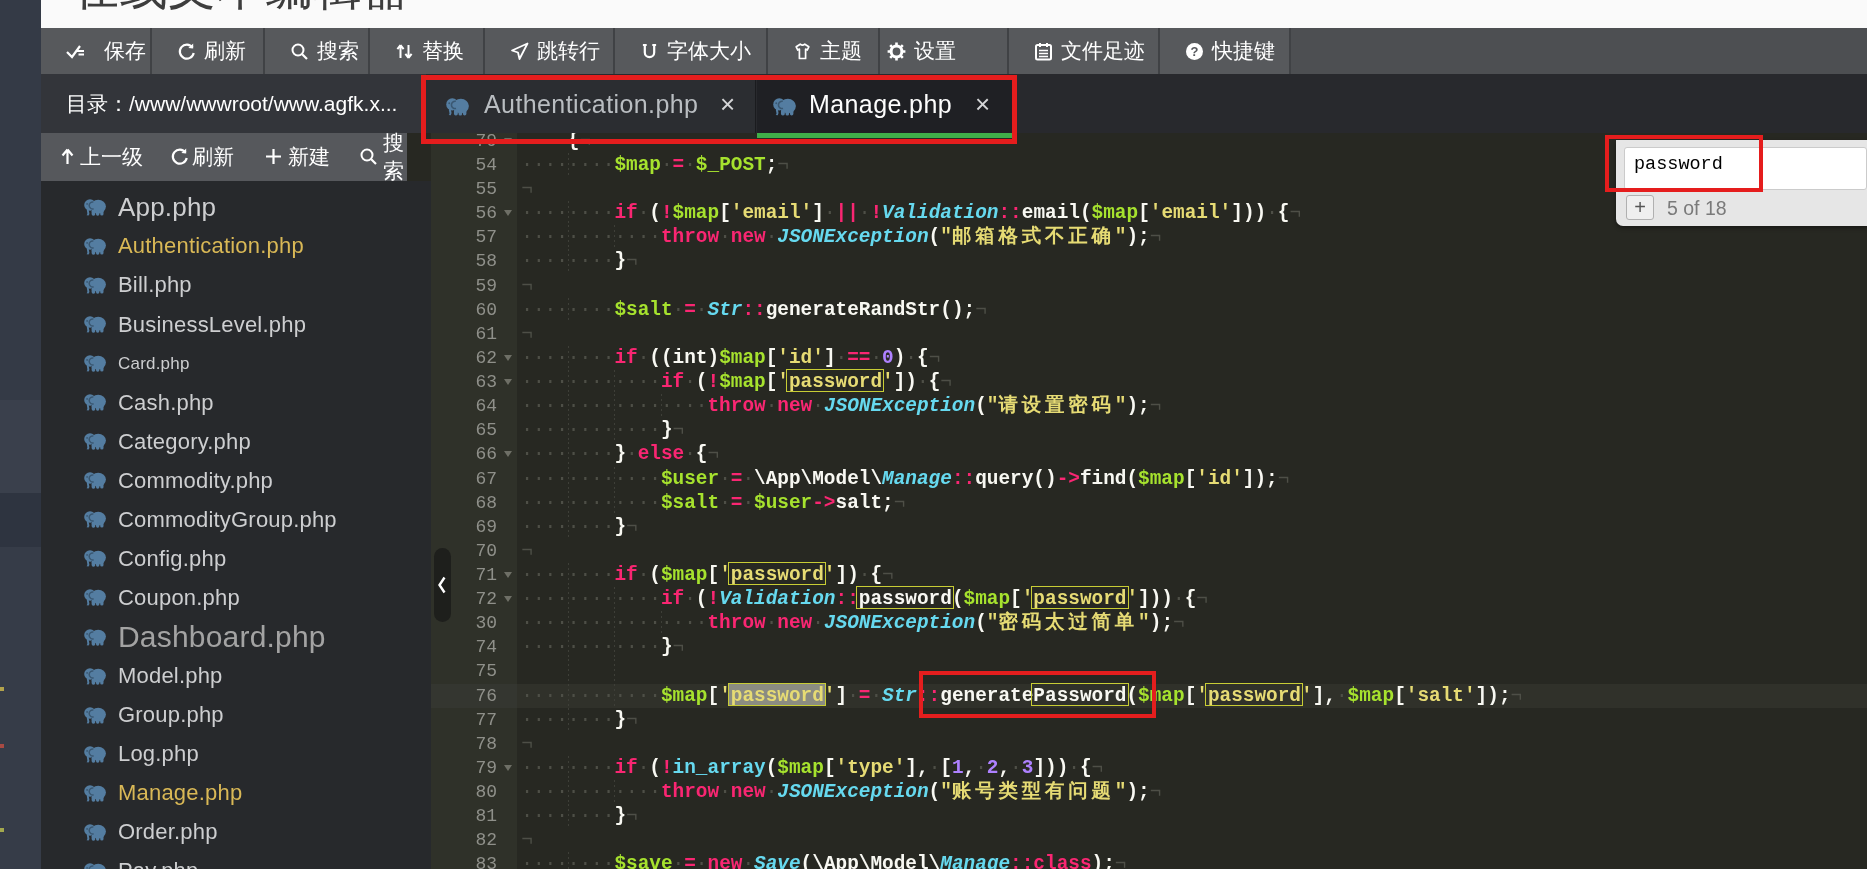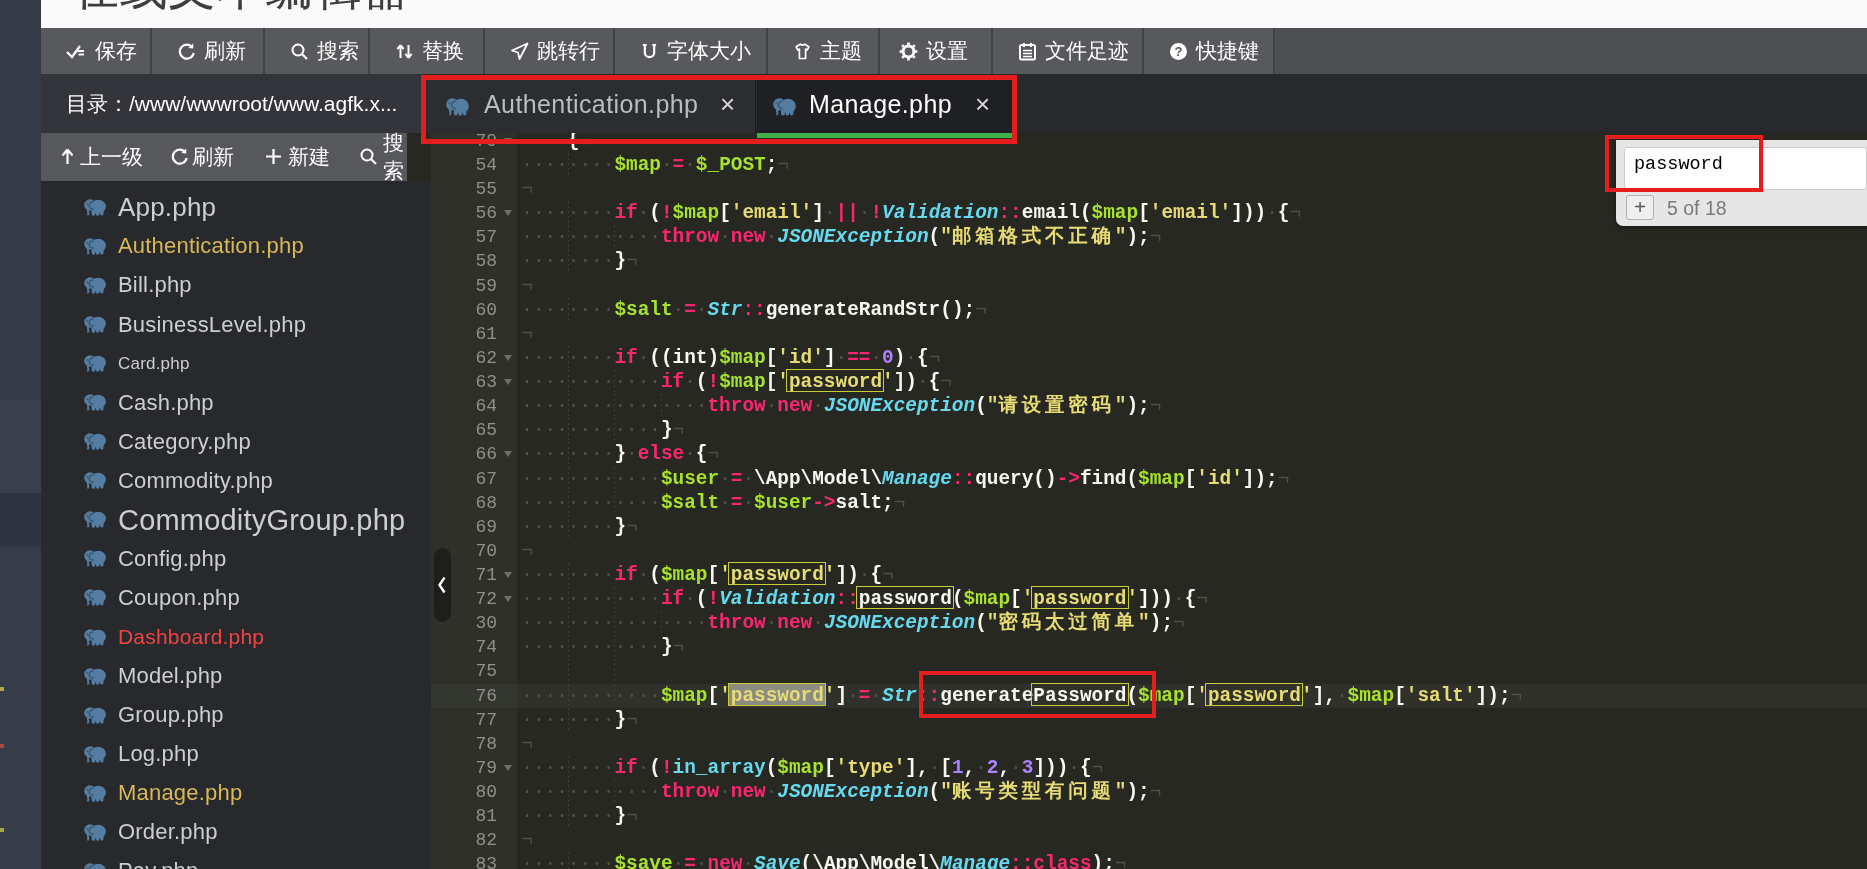--- a/index.html
+++ b/index.html
@@ -29,21 +29,21 @@
   </div>
 <div class="ab" style="left:41px;top:28px;width:1826px;height:46px;background:#4d4f52">
 <div style="display:flex;height:46px">
 <div class="tbbtn" style="width:111px;padding-left:23px">
         <span style="display:inline-flex;width:22px;justify-content:center">
           <svg width="21" height="21" viewBox="0 0 21 21">
             <path d="M2 11 L7 16 L15 5" stroke="#fff" stroke-width="2.2" fill="none"></path>
             <path d="M12 10 H19 M13.5 13.5 H19" stroke="#fff" stroke-width="2" fill="none"></path>
           </svg>
         </span>
-        <span style="margin-left:9px">保存</span>
+        <span style="margin-left:18px">保存</span>
       </div>
 <div class="tbbtn" style="width:113px;padding-left:23px">
         <span style="display:inline-flex;width:22px;justify-content:center">
           <svg width="21" height="21" viewBox="0 0 21 21">
             <path d="M16.5 6.5 A7 7 0 1 0 17.7 12" stroke="#fff" stroke-width="2.2" fill="none"></path>
             <path d="M17.2 2.5 L17.2 7.5 L12.4 7.0 Z" fill="#fff"></path>
           </svg>
         </span>
         <span style="margin-left:7px">刷新</span>
       </div>
@@ -83,21 +83,21 @@
         <span style="margin-left:7px">字体大小</span>
       </div>
 <div class="tbbtn" style="width:112px;padding-left:23px">
         <span style="display:inline-flex;width:22px;justify-content:center">
           <svg width="21" height="21" viewBox="0 0 21 21">
             <path d="M4.2 5.8 L8.2 3.2 Q10.5 5.2 12.8 3.2 L16.8 5.8 L15.3 9 L13.6 8.1 V17.5 H7.4 V8.1 L5.7 9 Z" stroke="#fff" stroke-width="1.7" fill="none" stroke-linejoin="round"></path>
           </svg>
         </span>
         <span style="margin-left:7px">主题</span>
       </div>
-<div class="tbbtn" style="width:113px;padding-left:17px">
+<div class="tbbtn" style="width:129px;padding-left:5px">
         <span style="display:inline-flex;width:22px;justify-content:center">
           <svg width="21" height="21" viewBox="0 0 21 21">
             <circle cx="10.5" cy="10.5" r="5.4" stroke="#fff" stroke-width="3" fill="none"></circle>
             <g stroke="#fff" stroke-width="2.6">
               <path d="M10.5 1.6 V4.6 M10.5 16.4 V19.4 M1.6 10.5 H4.6 M16.4 10.5 H19.4 M4.2 4.2 L6.3 6.3 M14.7 14.7 L16.8 16.8 M16.8 4.2 L14.7 6.3 M6.3 14.7 L4.2 16.8"></path>
             </g>
           </svg>
         </span>
         <span style="margin-left:7px">设置</span>
       </div>
@@ -317,21 +317,21 @@
           <ellipse cx="14.2" cy="8.6" rx="7.7" ry="6.9"></ellipse>
           <rect x="7.6" y="11.5" width="3.7" height="6.2" rx="1.7"></rect>
           <rect x="12" y="12.3" width="3.4" height="5.4" rx="1.6"></rect>
           <rect x="16.2" y="11.3" width="3.3" height="6.2" rx="1.6"></rect>
           <path d="M3.7 9.2 Q2 12.3 3.3 15.1 Q3.7 16.2 2.6 17.2 L4.6 17.4 Q5.9 15.7 5 13.6 Q4.3 11.6 5.2 9.8 Z"></path>
         </g>
         <path d="M9.4 4 a3.5 3.5 0 1 0 0.2 6.8" stroke="#3a5872" stroke-width="1.5" fill="none"></path>
         <circle cx="3.1" cy="5.9" r="0.9" fill="#3a5872"></circle>
       </svg>
     </div>
-<div class="ab" style="left:77px;top:327.8px;color:#cdced0;font-size:29px;line-height:22px;letter-spacing:0.2px">CommodityGroup.php</div>
+<div class="ab" style="left:77px;top:327.8px;color:#cdced0;font-size:22px;line-height:22px;letter-spacing:0.2px">CommodityGroup.php</div>
 <div class="ab" style="left:43px;top:368.3px">
       <svg width="22" height="18" viewBox="0 0 22 18">
         <g fill="#547da1">
           <circle cx="6" cy="7" r="5.8"></circle>
           <ellipse cx="14.2" cy="8.6" rx="7.7" ry="6.9"></ellipse>
           <rect x="7.6" y="11.5" width="3.7" height="6.2" rx="1.7"></rect>
           <rect x="12" y="12.3" width="3.4" height="5.4" rx="1.6"></rect>
           <rect x="16.2" y="11.3" width="3.3" height="6.2" rx="1.6"></rect>
           <path d="M3.7 9.2 Q2 12.3 3.3 15.1 Q3.7 16.2 2.6 17.2 L4.6 17.4 Q5.9 15.7 5 13.6 Q4.3 11.6 5.2 9.8 Z"></path>
         </g>
@@ -362,21 +362,21 @@
           <ellipse cx="14.2" cy="8.6" rx="7.7" ry="6.9"></ellipse>
           <rect x="7.6" y="11.5" width="3.7" height="6.2" rx="1.7"></rect>
           <rect x="12" y="12.3" width="3.4" height="5.4" rx="1.6"></rect>
           <rect x="16.2" y="11.3" width="3.3" height="6.2" rx="1.6"></rect>
           <path d="M3.7 9.2 Q2 12.3 3.3 15.1 Q3.7 16.2 2.6 17.2 L4.6 17.4 Q5.9 15.7 5 13.6 Q4.3 11.6 5.2 9.8 Z"></path>
         </g>
         <path d="M9.4 4 a3.5 3.5 0 1 0 0.2 6.8" stroke="#3a5872" stroke-width="1.5" fill="none"></path>
         <circle cx="3.1" cy="5.9" r="0.9" fill="#3a5872"></circle>
       </svg>
     </div>
-<div class="ab" style="left:77px;top:445.0px;color:#ef4444;font-size:21px;line-height:22px;letter-spacing:0.2px">Dashboard.php</div>
+<div class="ab" style="left:77px;top:445.0px;color:#a3a3a3;font-size:30px;line-height:22px;letter-spacing:0.2px">Dashboard.php</div>
 <div class="ab" style="left:43px;top:485.5px">
       <svg width="22" height="18" viewBox="0 0 22 18">
         <g fill="#547da1">
           <circle cx="6" cy="7" r="5.8"></circle>
           <ellipse cx="14.2" cy="8.6" rx="7.7" ry="6.9"></ellipse>
           <rect x="7.6" y="11.5" width="3.7" height="6.2" rx="1.7"></rect>
           <rect x="12" y="12.3" width="3.4" height="5.4" rx="1.6"></rect>
           <rect x="16.2" y="11.3" width="3.3" height="6.2" rx="1.6"></rect>
           <path d="M3.7 9.2 Q2 12.3 3.3 15.1 Q3.7 16.2 2.6 17.2 L4.6 17.4 Q5.9 15.7 5 13.6 Q4.3 11.6 5.2 9.8 Z"></path>
         </g>

